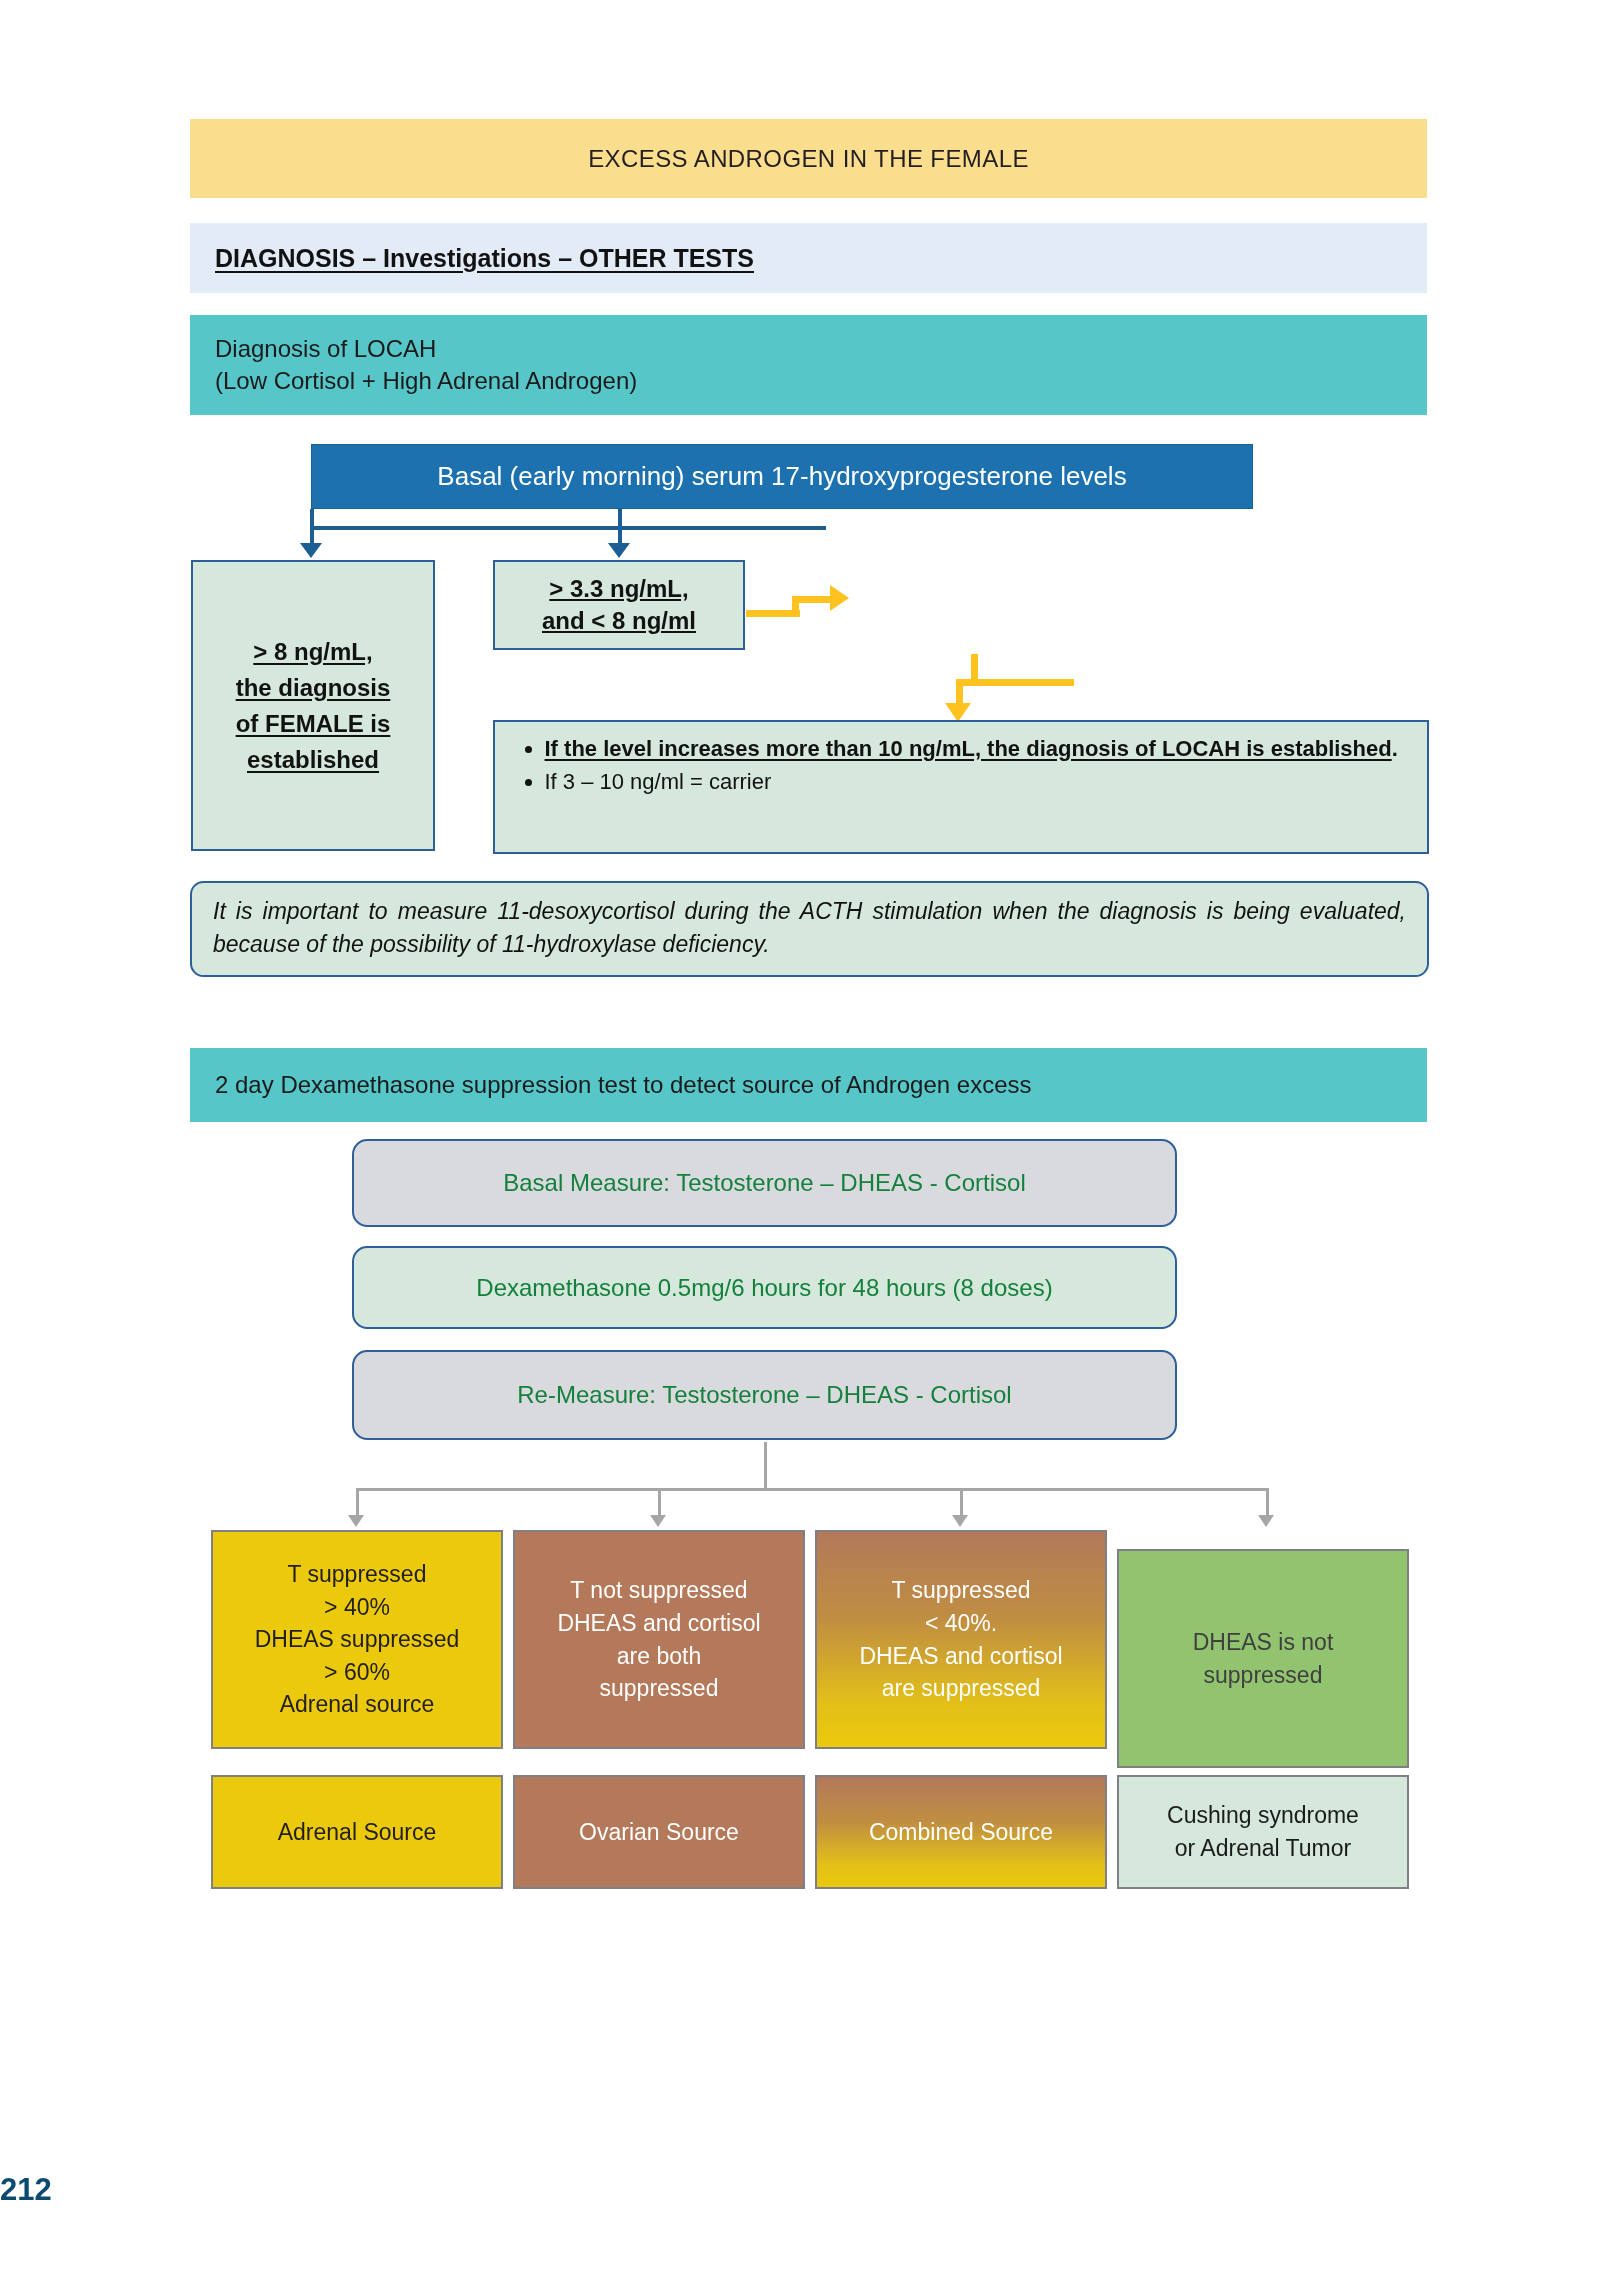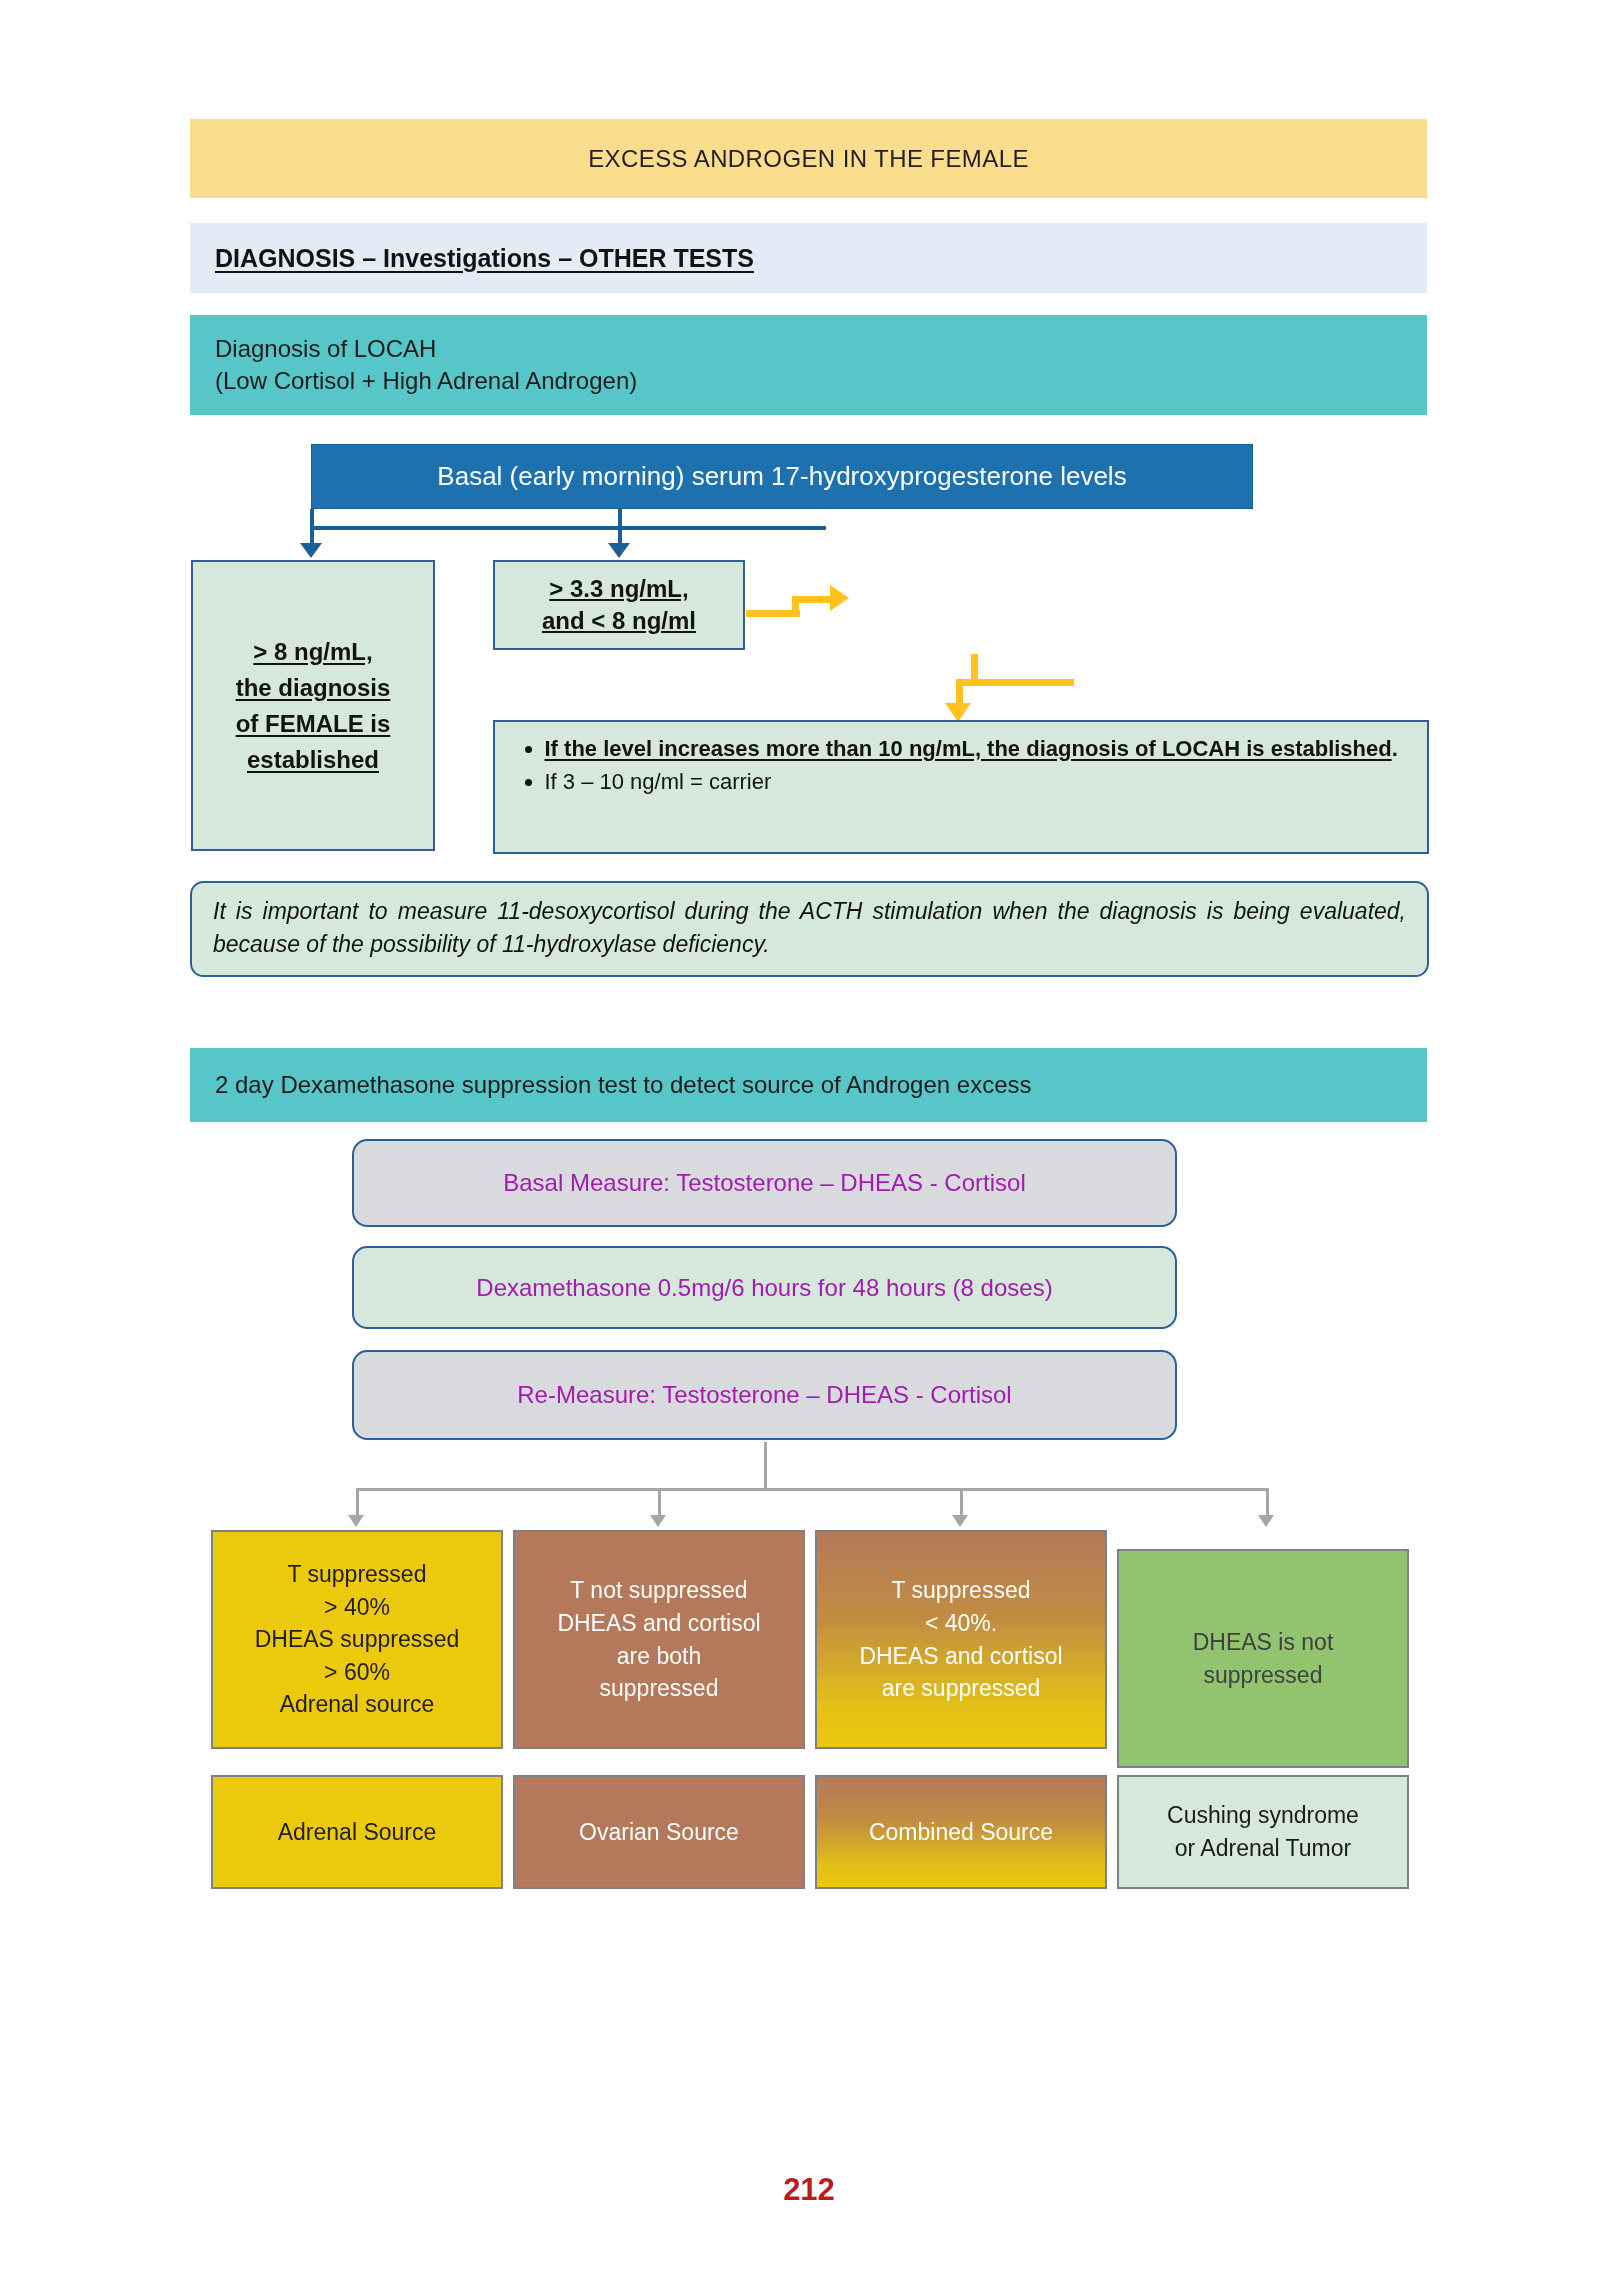--- a/index.html
+++ b/index.html
@@ -156,21 +156,21 @@
     border-top: 19px solid #FFC21E;
   }
 
   
   .rbox {
     position: absolute;
     border: 2.9px solid #2E5F9A;
     border-radius: 15.3px;
     display: flex; align-items: center; justify-content: center;
     font-size: 24px;
-    color: #a21caf;
+    color: #15803d;
     text-align: center;
   }
   #b-basal   { left: 352px; top: 1139px; width: 825px; height: 88px; background: #D9DADD; }
   #b-dexa    { left: 352px; top: 1246px; width: 825px; height: 83px; background: #D5E8DB; }
   #b-remeas  { left: 352px; top: 1350px; width: 825px; height: 90px; background: #D9DADD; }
 
   
   .gconn { position: absolute; background: #A6A6A6; }
   .gconn-v { width: 2.9px; }
   .gconn-h { height: 2.9px; }
@@ -203,24 +203,24 @@
   .fill-brown { background: #B3795A; color: #ffffff; }
   .fill-grad  { background: linear-gradient(180deg,#B3795A 0%,#C08D42 40%,#E2C018 80%,#EBC90C 100%); color:#ffffff; }
   .fill-green { background: #92C36F; color: #404040; margin-top: 19px; }
   .fill-pale  { background: #D5E8DB; color: #1b1b1b; }
 
   
   .page-num {
     position: absolute;
     left: 0; top: 2172px;
     width: 1618px;
-    text-align: center;
+    text-align: left;
     font-size: 31px;
     font-weight: bold;
-    color: #b91c1c;
+    color: #0c4a6e;
   }
 </style>
 </head>
 <body>
 
 <div class="page">
 
   <div class="banner-title">
     <span>EXCESS ANDROGEN IN THE FEMALE</span>
   </div>

